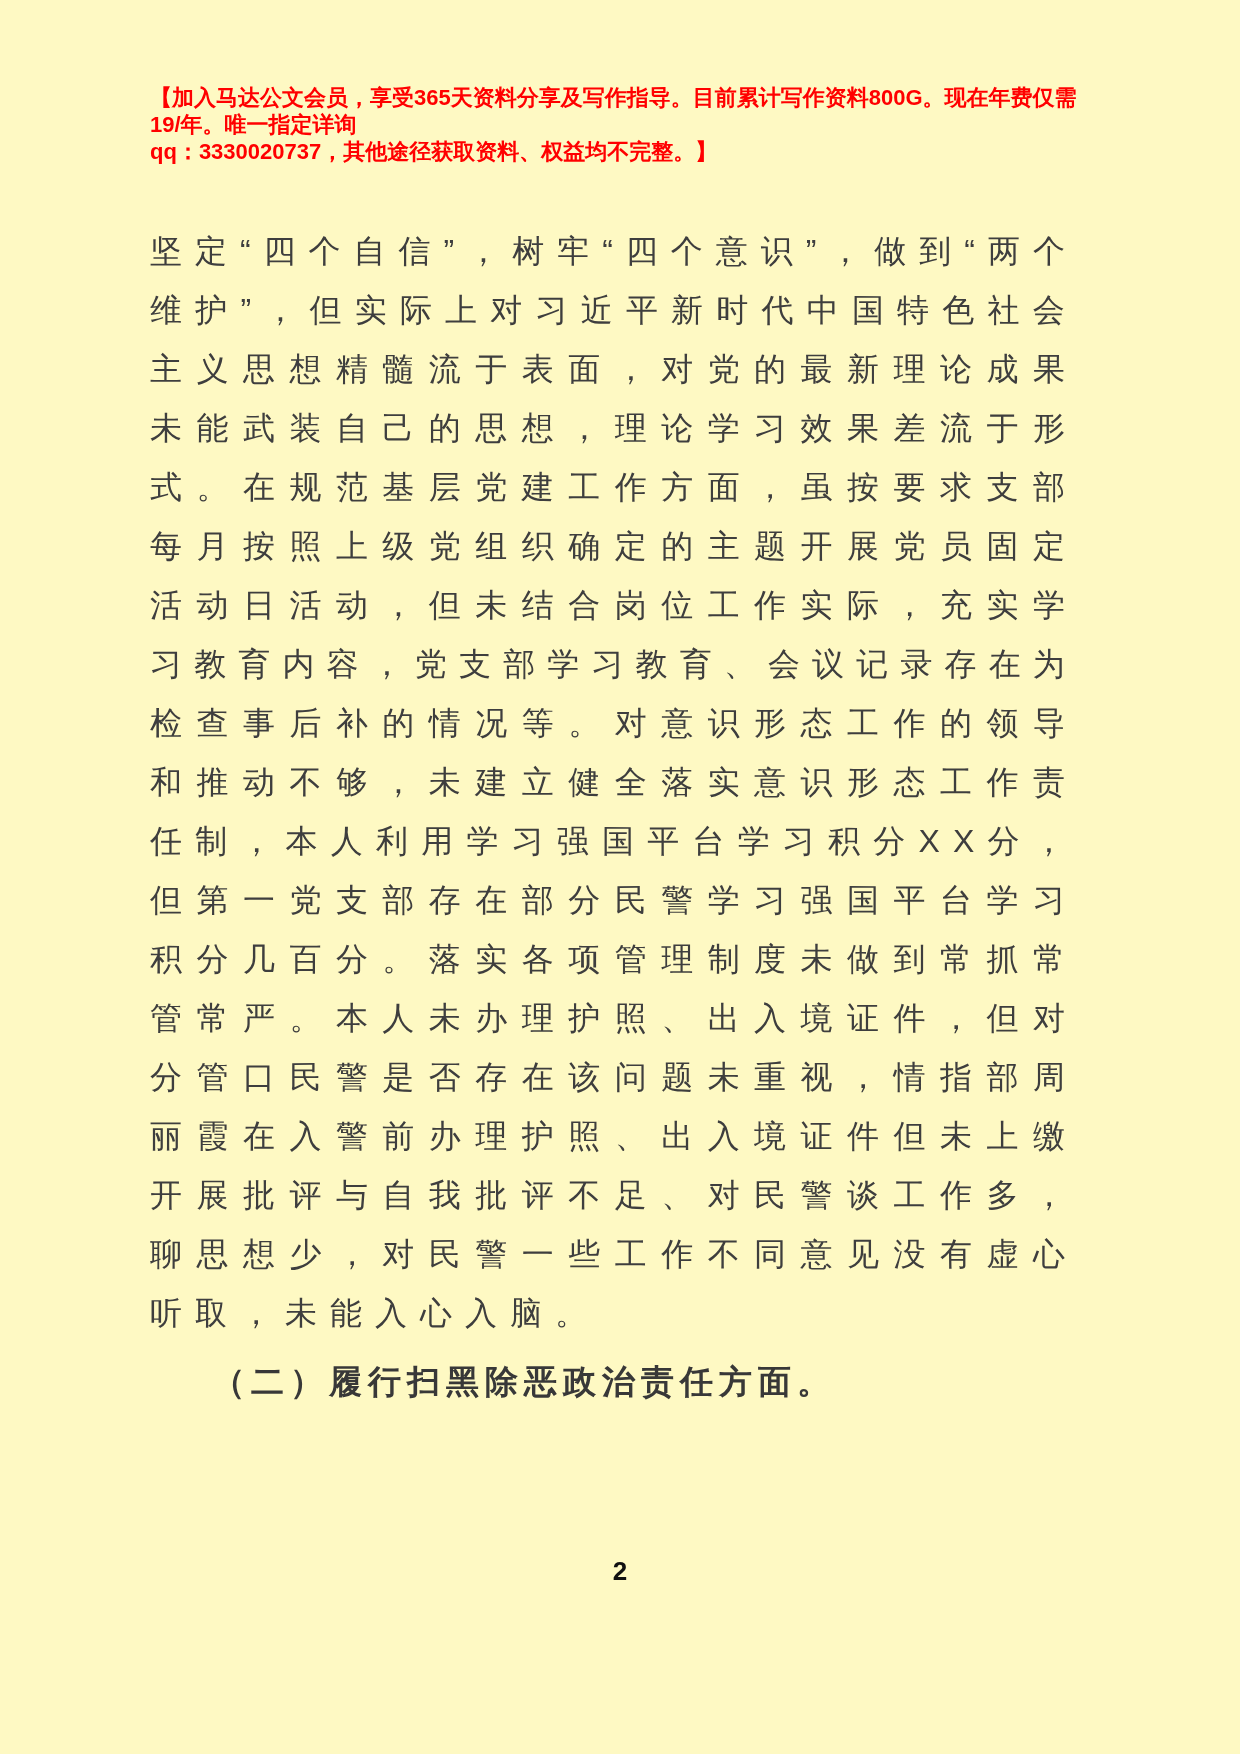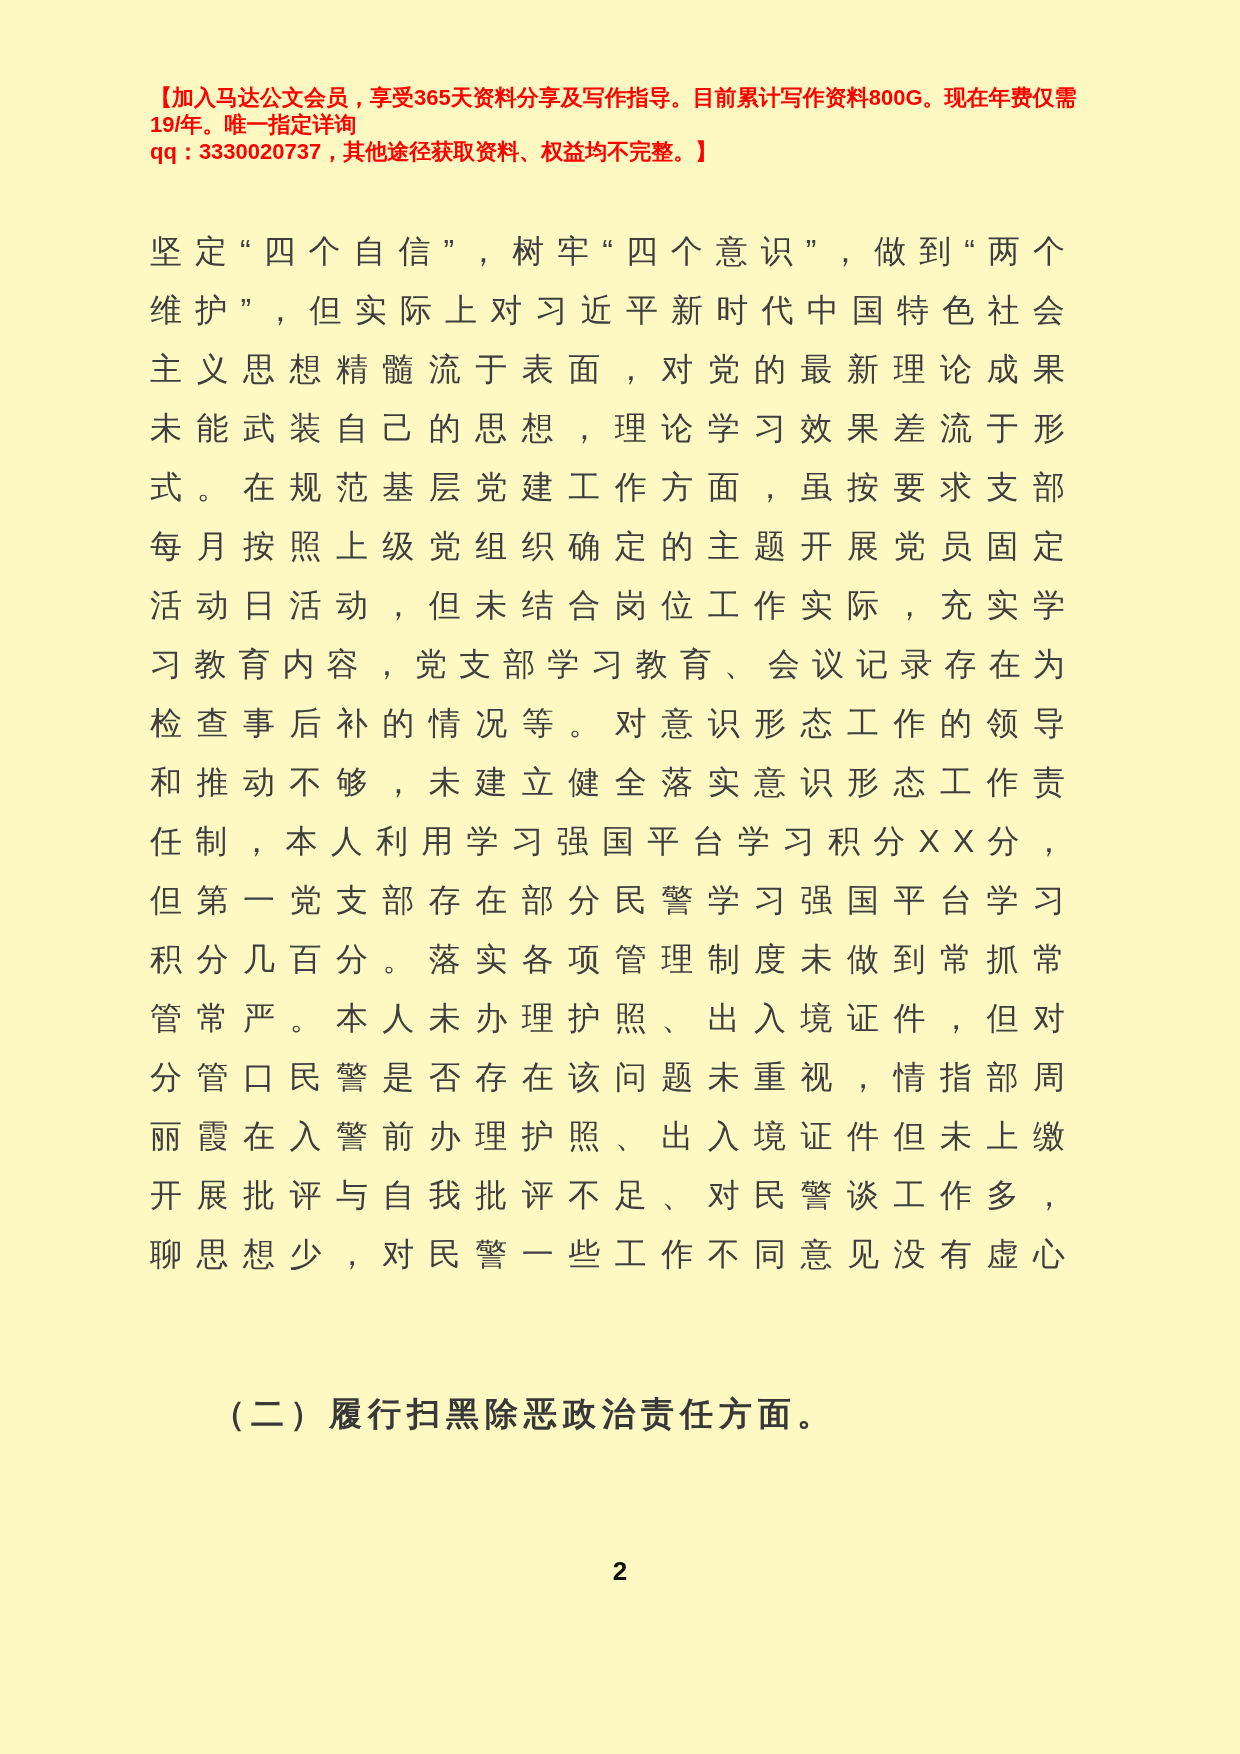--- a/index.html
+++ b/index.html
@@ -42,21 +42,21 @@
   }
   .bline span { display: inline-block; }
   .bline.last {
     display: block;
     letter-spacing: 13px;
     line-height: 59px;
   }
   .section-heading {
     position: absolute;
     left: 150px;
-    top: 1384px;
+    top: 1352px;
     width: 915px;
     padding-left: 62px;
     box-sizing: border-box;
     font-size: 33px;
     font-weight: bold;
     color: #383838;
     letter-spacing: 6px;
     line-height: 59px;
     white-space: nowrap;
   }
@@ -477,19 +477,20 @@
         <span>作</span>
         <span>不</span>
         <span>同</span>
         <span>意</span>
         <span>见</span>
         <span>没</span>
         <span>有</span>
         <span>虚</span>
         <span>心</span>
       </div>
+      <div class="bline last">听取，未能入心入脑。</div>
     </div>
 
   <div class="section-heading">（二）履行扫黑除恶政治责任方面。</div>
 
   <div class="page-number">2</div>
 
 </div>
 
 </body></html>

